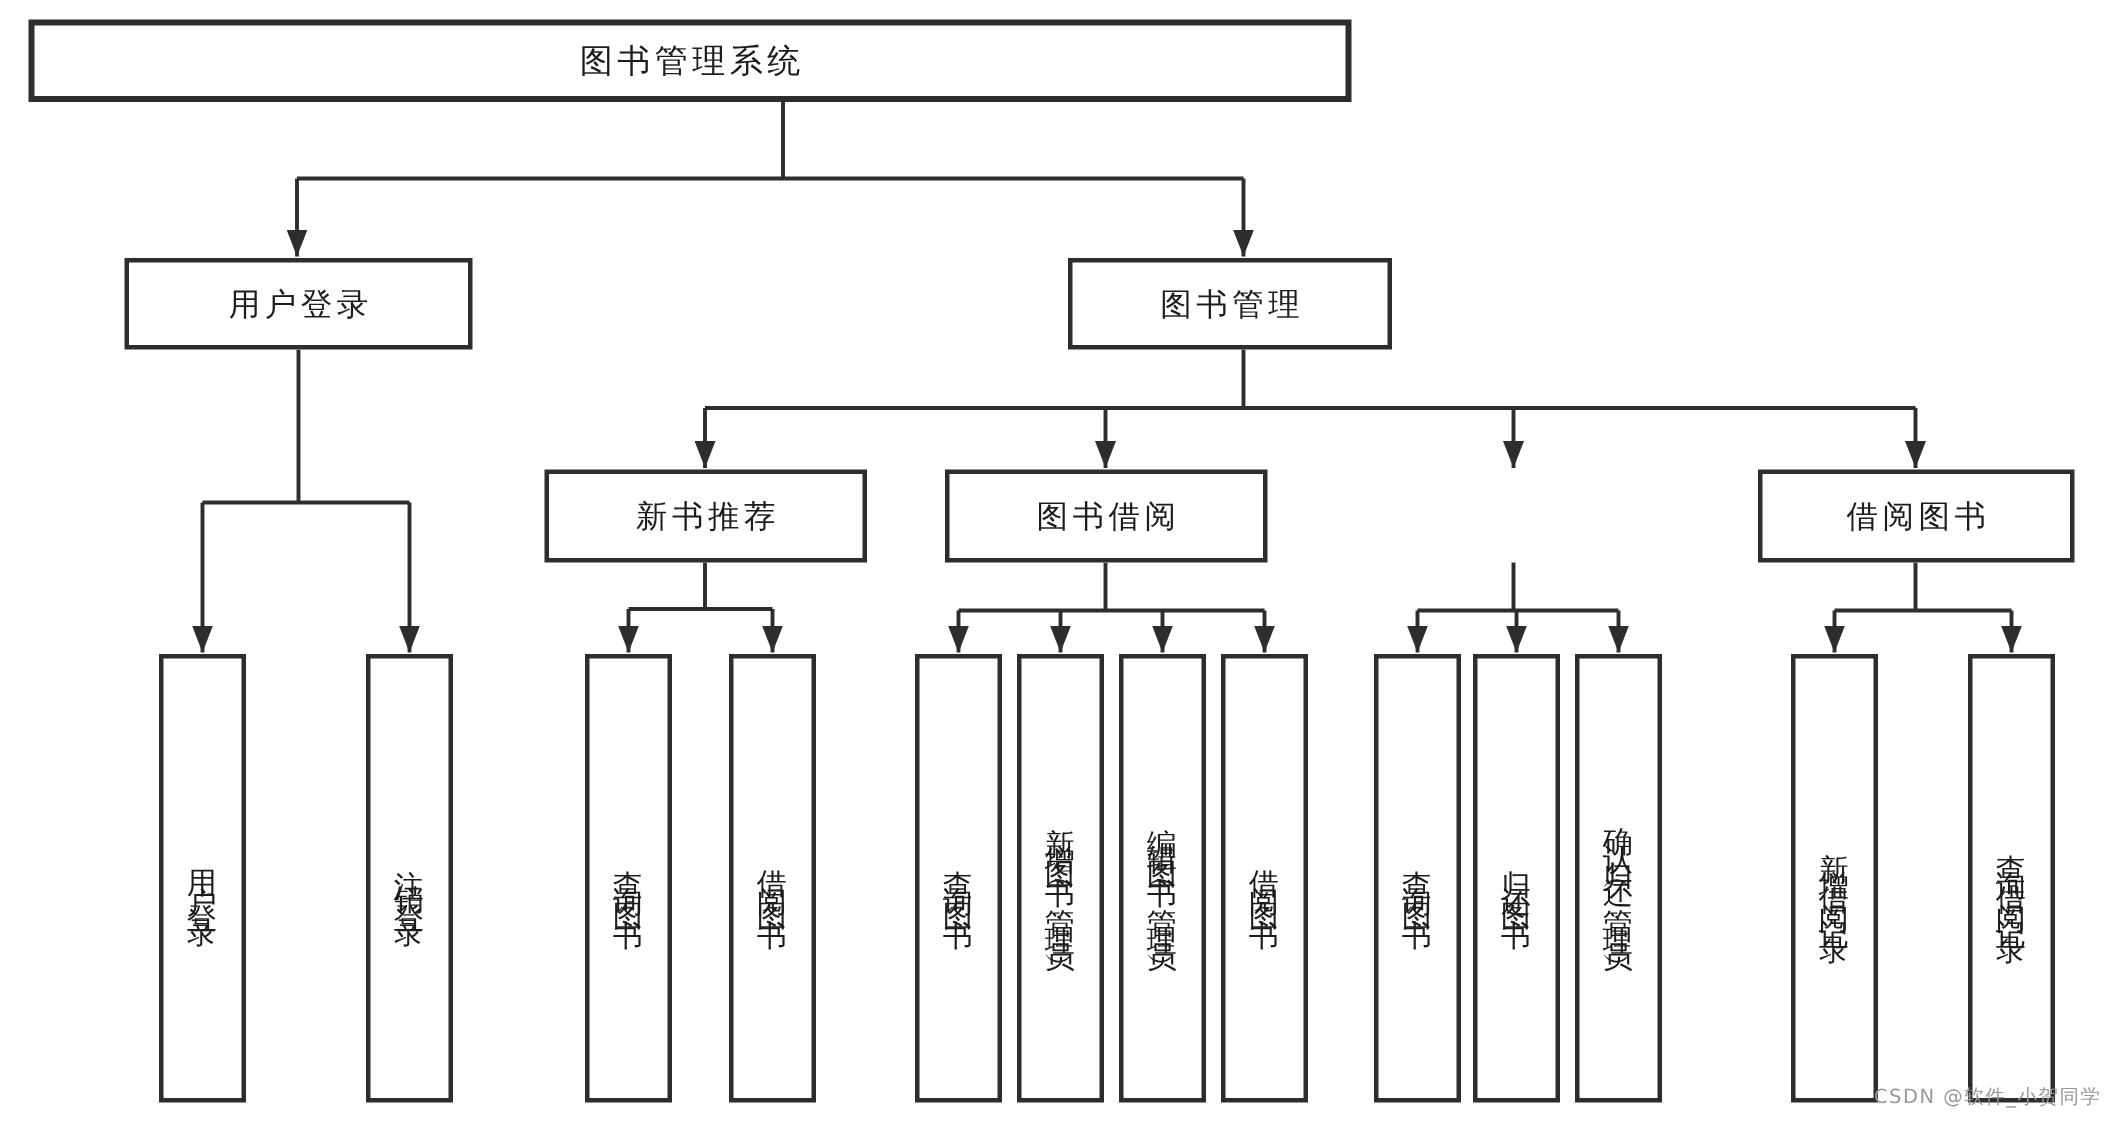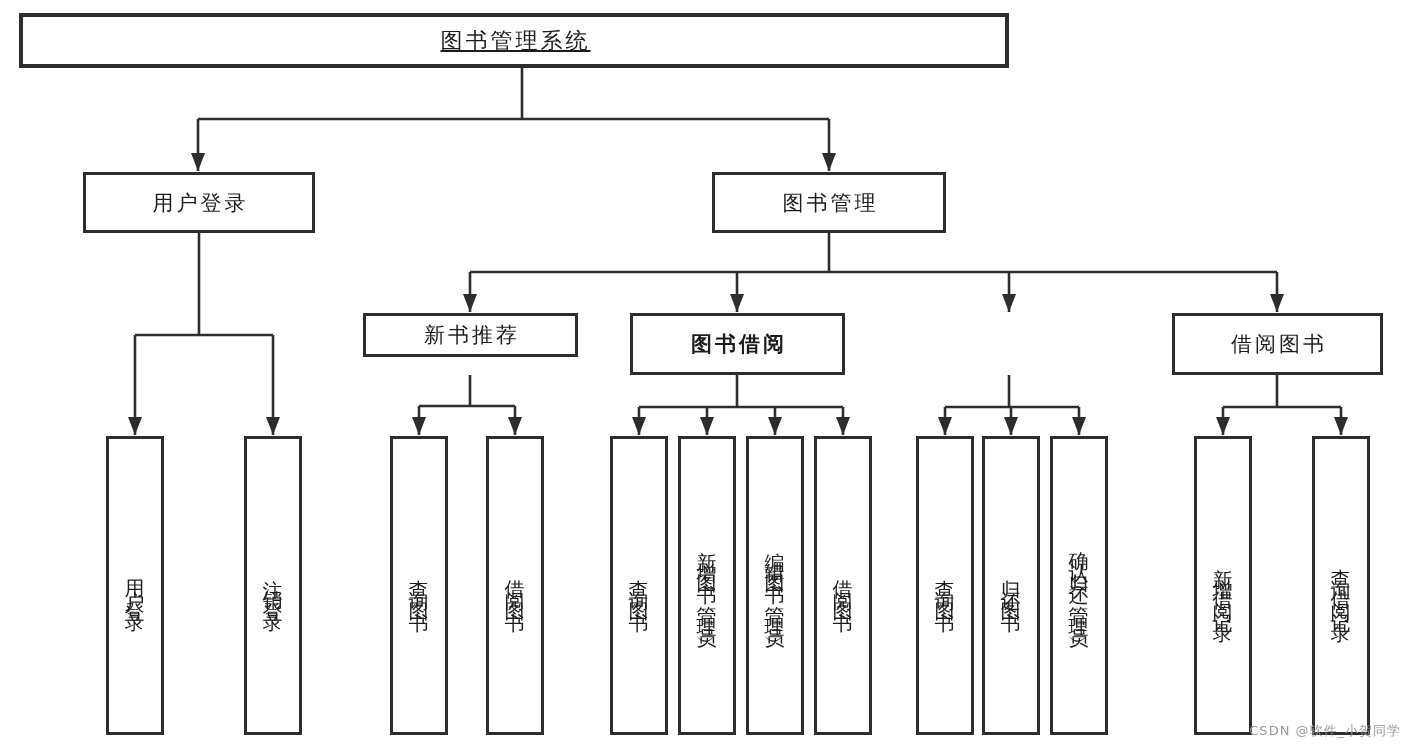--- a/index.html
+++ b/index.html
@@ -27,25 +27,25 @@
     text-align:center;
     white-space:nowrap;
   }
   .h{font-size:21px;letter-spacing:3px;text-indent:3px;}
   .v{
     writing-mode:vertical-rl;
     text-orientation:mixed;
     font-size:20px;letter-spacing:11px;line-height:1;
     white-space:normal;
   }
-  #n-root{left:19px;top:13px;width:990px;height:55px;border-width:4px;font-size:22px;text-decoration:underline;}
+  #n-root{left:19px;top:13px;width:882px;height:55px;border-width:4px;font-size:22px;}
   #n-ul{left:83px;top:172px;width:232px;height:61px;}
-  #n-bm{left:712px;top:172px;width:234px;height:61px;}
-  #n-nbr{left:363px;top:313px;width:215px;height:44px;}
-  #n-bb{left:630px;top:313px;width:215px;height:62px;font-weight:bold;}
+  #n-bm{left:712px;top:172px;width:216px;height:61px;}
+  #n-nbr{left:363px;top:313px;width:215px;height:62px;}
+  #n-bb{left:630px;top:313px;width:215px;height:62px;}
   #n-cb{left:903px;top:313px;width:212px;height:62px;}
   #n-br{left:1172px;top:313px;width:211px;height:62px;}
   .leaf{top:436px;width:58px;height:299px;}
   #lf-ul{left:106px;}
   #lf-lo{left:244px;}
   #lf-nbr1{left:390px;}
   #lf-nbr2{left:486px;}
   #lf-bb1{left:610px;}
   #lf-bb2{left:678px;}
   #lf-bb3{left:746px;}

